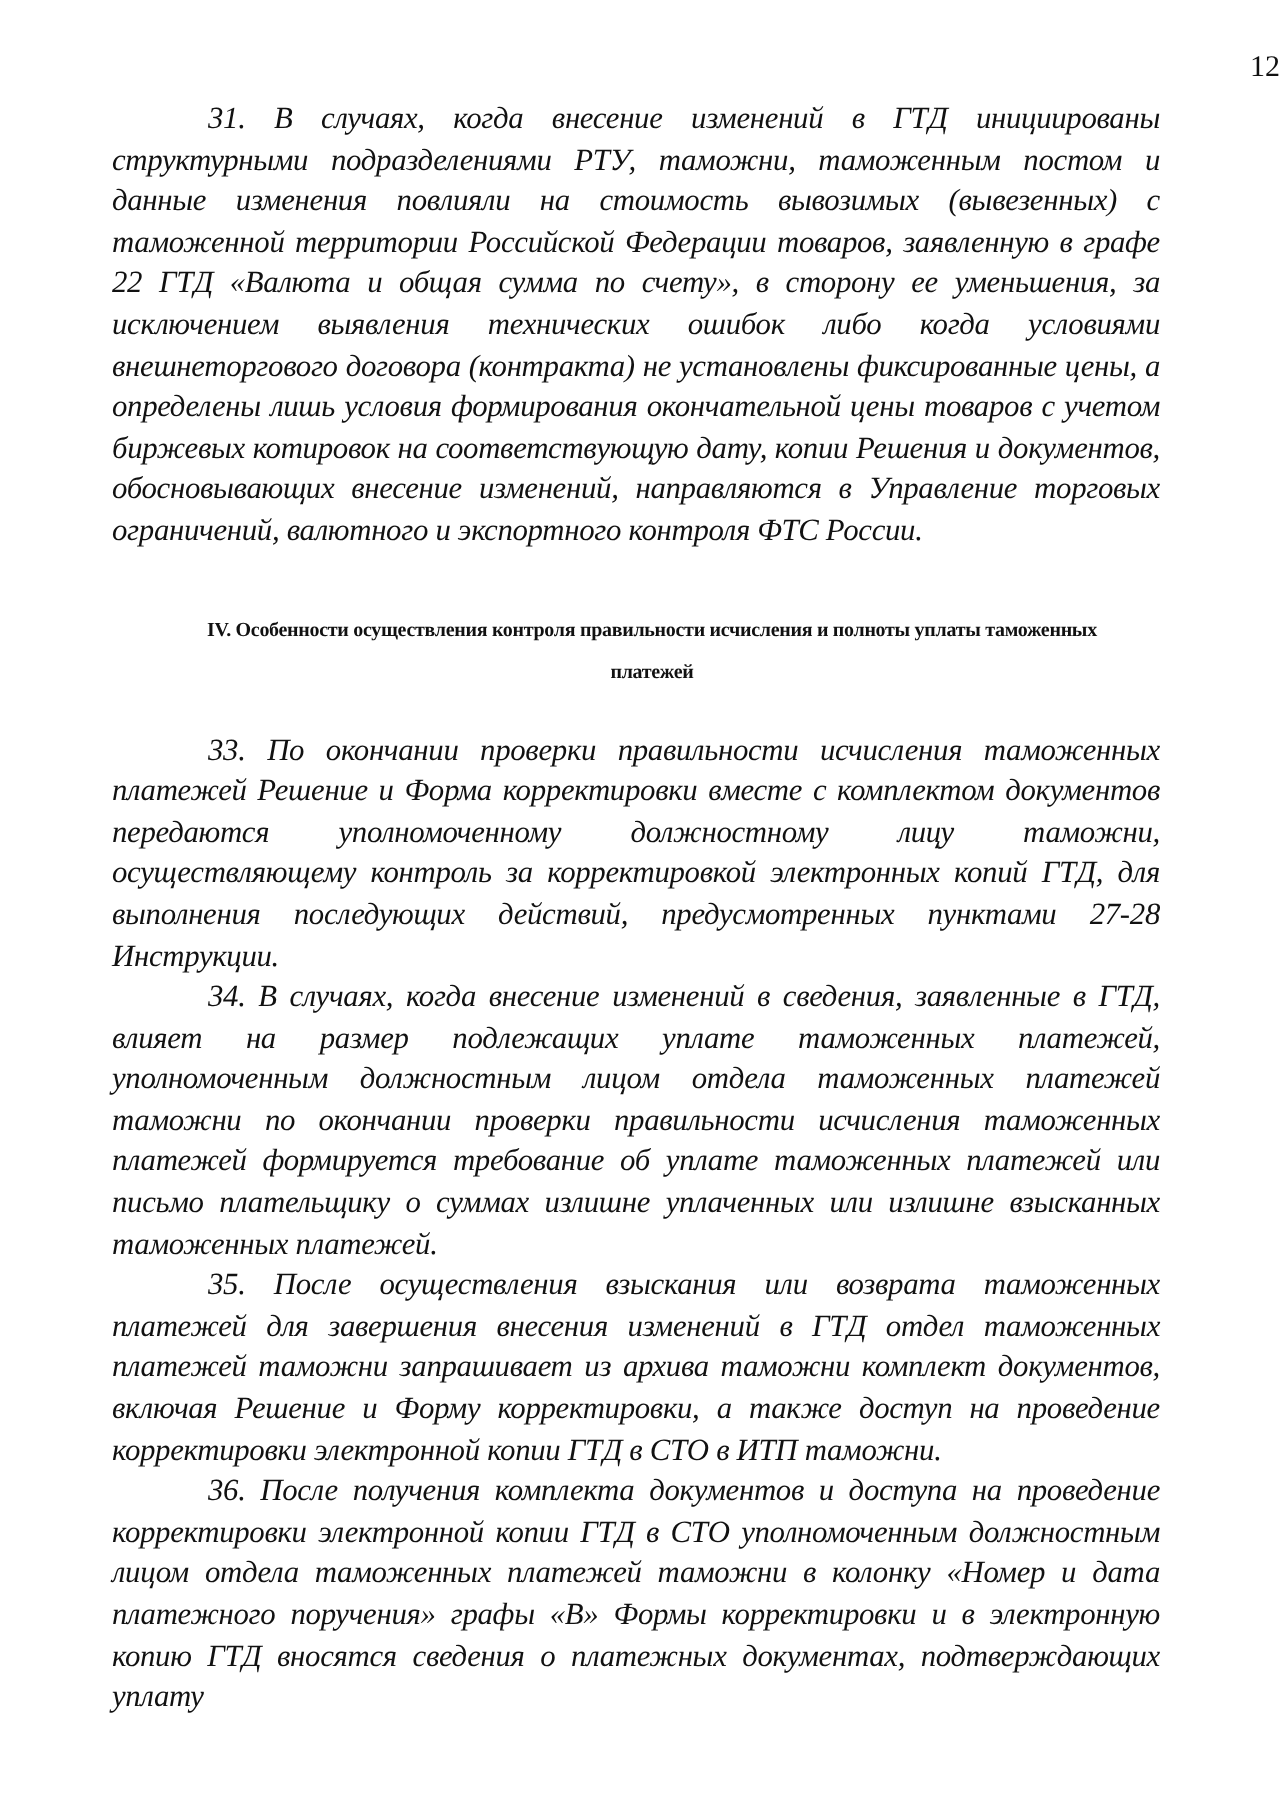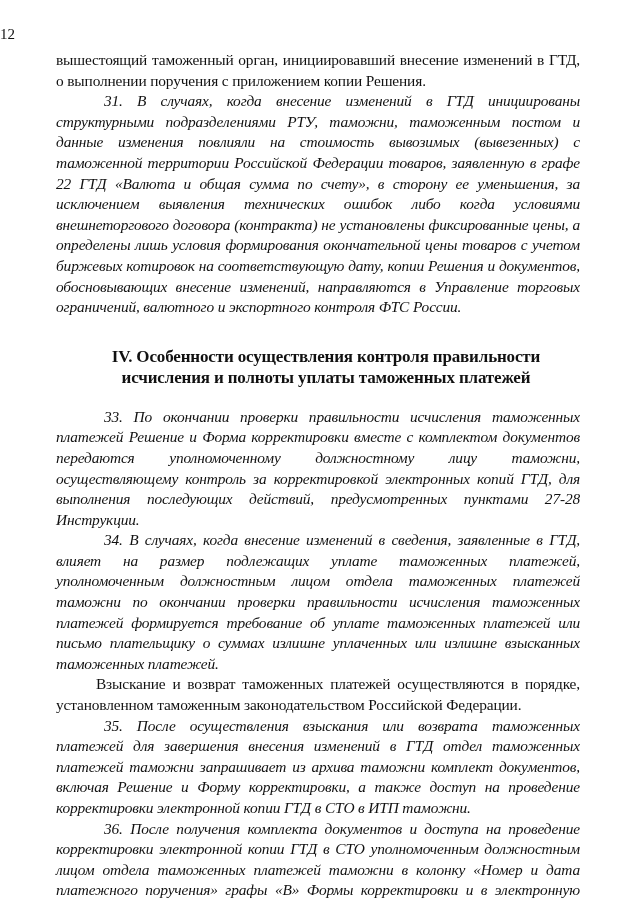--- a/index.html
+++ b/index.html
@@ -3,46 +3,44 @@
   <meta charset="utf-8">
   <style>
     html, body { margin: 0; padding: 0; background: #ffffff; }
     body {
       width: 640px; height: 900px; overflow: hidden; position: relative;
       font-family: "Liberation Serif", "DejaVu Serif", serif;
       color: #111111;
     }
     .page-number {
       position: absolute; top: 25px; left: 0; width: 640px;
-      text-align: left; font-size: 15px; line-height: 18px;
+      text-align: right; font-size: 15px; line-height: 18px;
     }
     .content {
       position: absolute; left: 56px; top: 50px; width: 524px;
       font-size: 15.4px; line-height: 20.6px;
       text-align: justify; hyphens: none;
       letter-spacing: -0.15px;
     }
     .content p { margin: 0; }
     .indent { text-indent: 48px; font-style: italic; }
     .indent-small { text-indent: 40px; }
     .heading {
       margin: 28px 0 19px 0 !important;
       text-align: center; font-weight: bold;
       padding: 0 14px 0 30px;
       line-height: 21px;
-      font-size: 17px;
+      font-size: 10px;
     }
   </style>
 </head>
 <body>
 
 <div class="page-number">12</div>
 
 <div class="content">
-  <p>вышестоящий таможенный орган, инициировавший внесение изменений в ГТД, о выполнении поручения с приложением копии Решения.</p>
   <p class="indent">31. В случаях, когда внесение изменений в ГТД инициированы структурными подразделениями РТУ, таможни, таможенным постом и данные изменения повлияли на стоимость вывозимых (вывезенных) с таможенной территории Российской Федерации товаров, заявленную в графе 22 ГТД «Валюта и общая сумма по счету», в сторону ее уменьшения, за исключением выявления технических ошибок либо когда условиями внешнеторгового договора (контракта) не установлены фиксированные цены, а определены лишь условия формирования окончательной цены товаров с учетом биржевых котировок на соответствующую дату, копии Решения и документов, обосновывающих внесение изменений, направляются в Управление торговых ограничений, валютного и экспортного контроля ФТС России.</p>
   <p class="heading">IV. Особенности осуществления контроля  правильности исчисления и полноты уплаты таможенных платежей</p>
   <p class="indent">33. По окончании проверки правильности исчисления таможенных платежей Решение и Форма корректировки вместе с комплектом документов передаются уполномоченному должностному лицу таможни, осуществляющему контроль за корректировкой электронных копий ГТД, для выполнения последующих действий, предусмотренных пунктами 27-28 Инструкции.</p>
   <p class="indent">34.  В случаях, когда внесение изменений в сведения, заявленные в ГТД, влияет на размер подлежащих уплате таможенных платежей, уполномоченным должностным лицом отдела таможенных платежей таможни по окончании проверки правильности исчисления таможенных платежей формируется требование об уплате таможенных платежей или письмо плательщику о суммах излишне уплаченных или излишне взысканных таможенных платежей.</p>
-  <p class="indent-small">Взыскание и возврат таможенных платежей осуществляются в порядке, установленном таможенным законодательством Российской Федерации.</p>
   <p class="indent">35.  После осуществления взыскания или возврата таможенных платежей для завершения внесения изменений в ГТД отдел таможенных платежей таможни запрашивает из архива таможни комплект документов, включая Решение и Форму корректировки, а также доступ на проведение корректировки электронной копии ГТД в СТО в ИТП таможни.</p>
   <p class="indent">36.  После получения комплекта документов и доступа на проведение корректировки электронной копии ГТД в СТО уполномоченным должностным лицом отдела таможенных платежей таможни в колонку «Номер и дата платежного поручения» графы «В» Формы корректировки и в электронную копию ГТД вносятся сведения о платежных документах, подтверждающих уплату</p>
 </div>
 
 </body></html>

